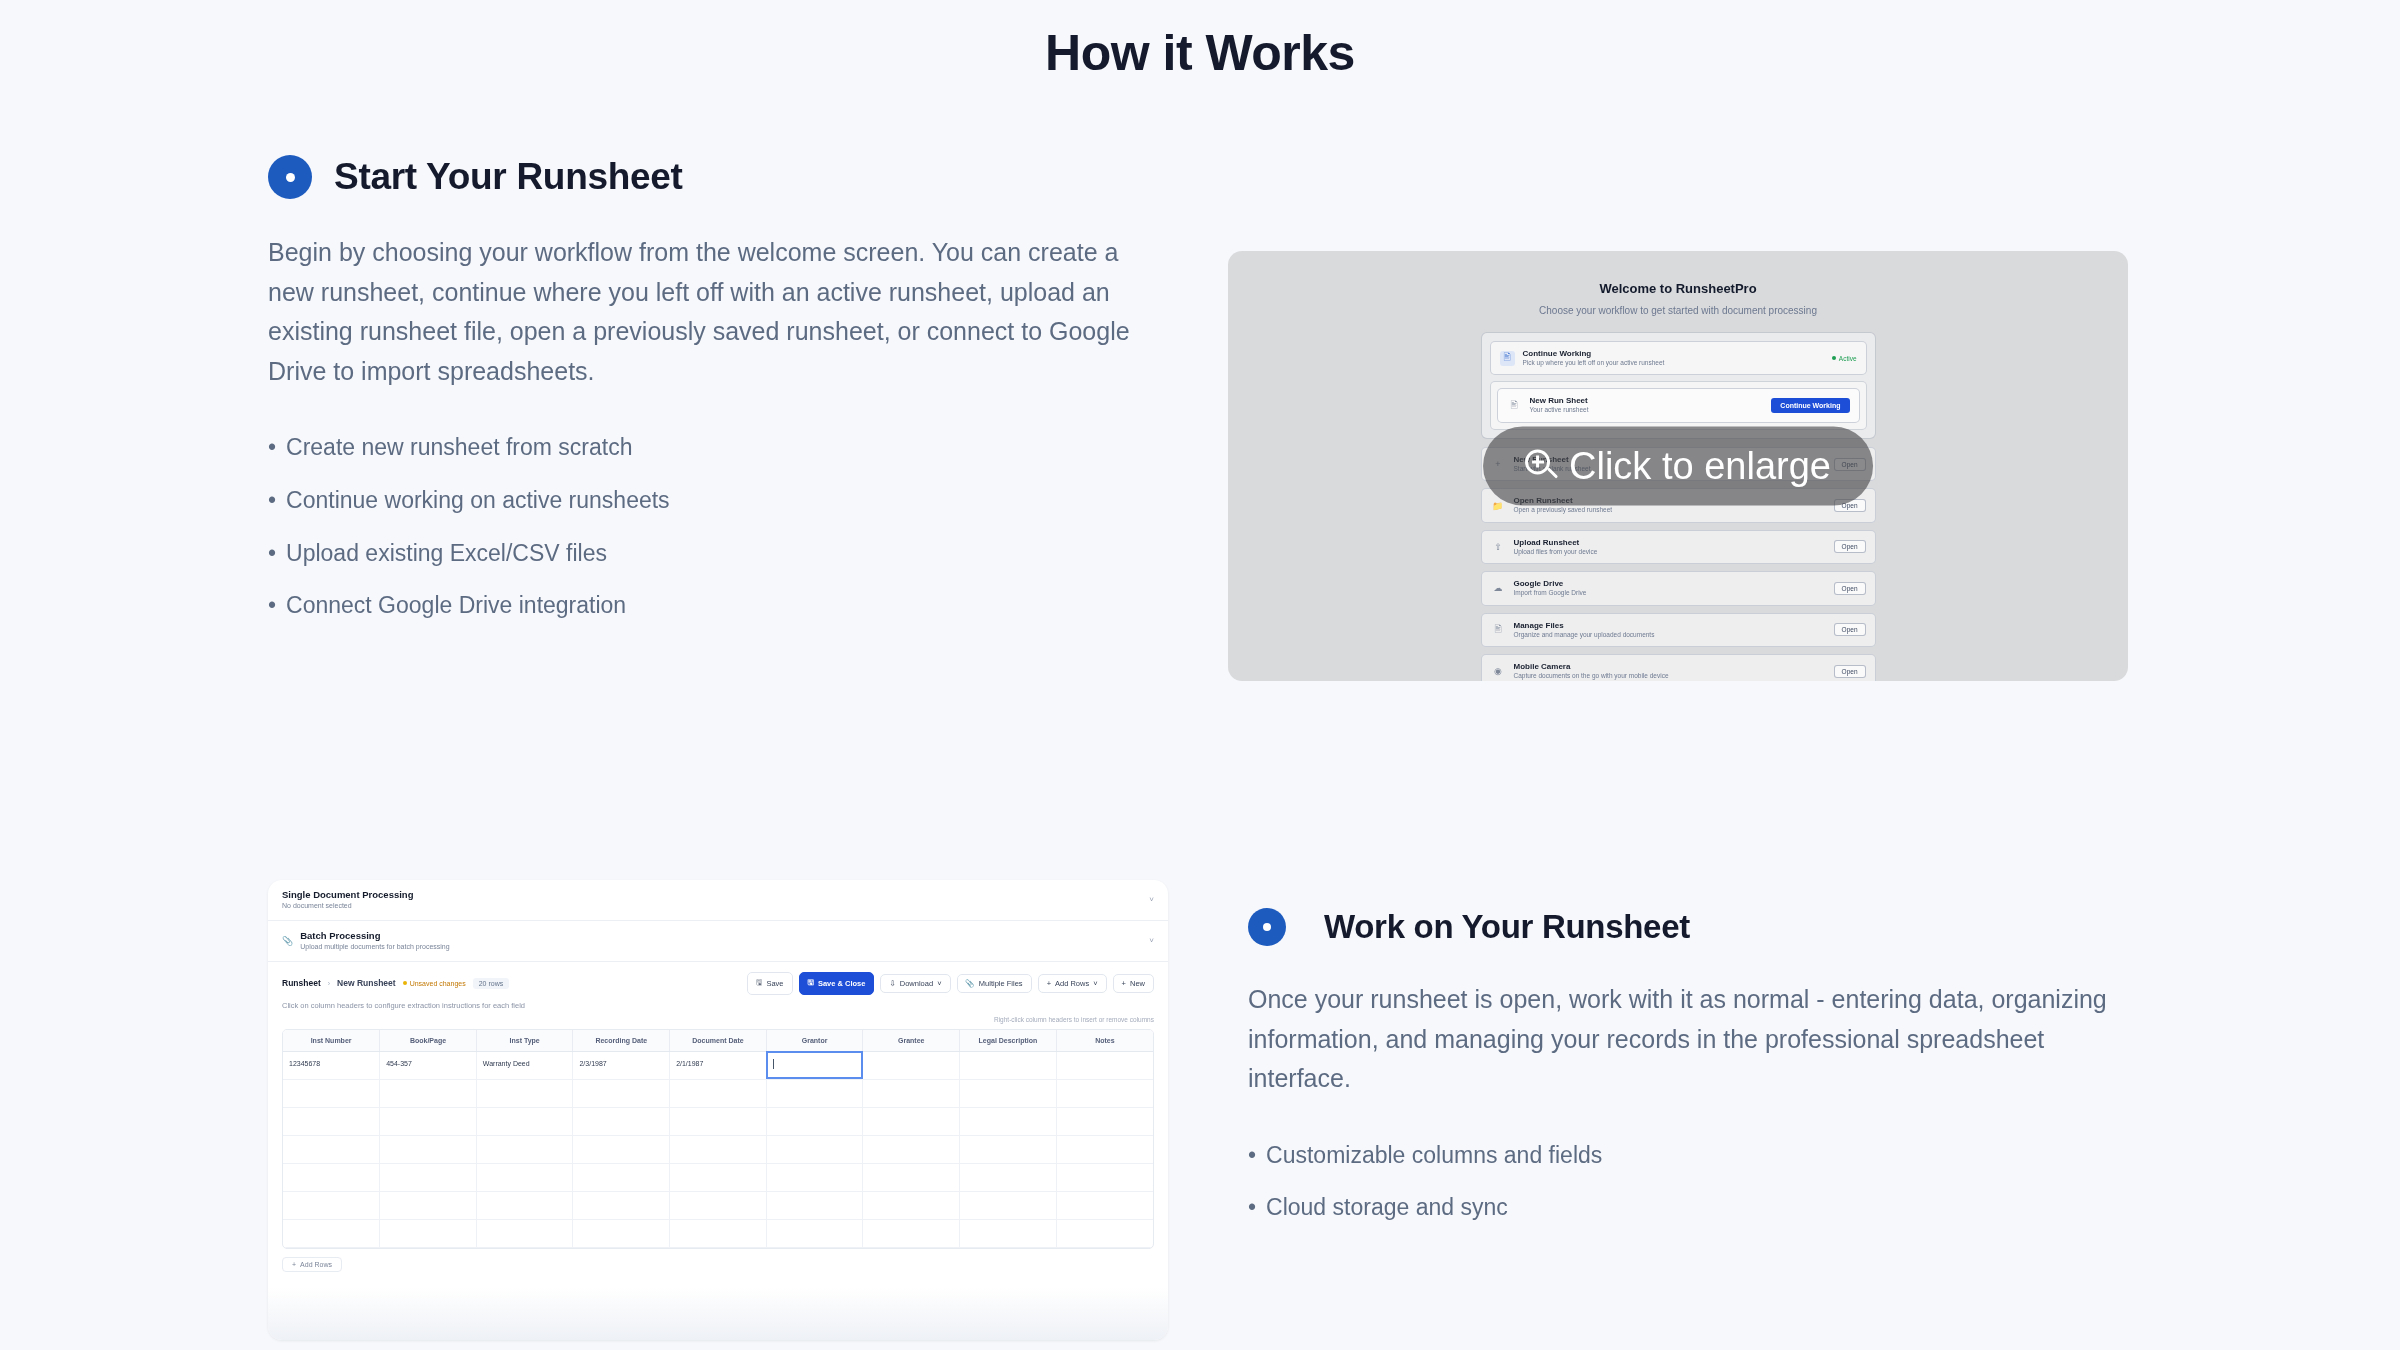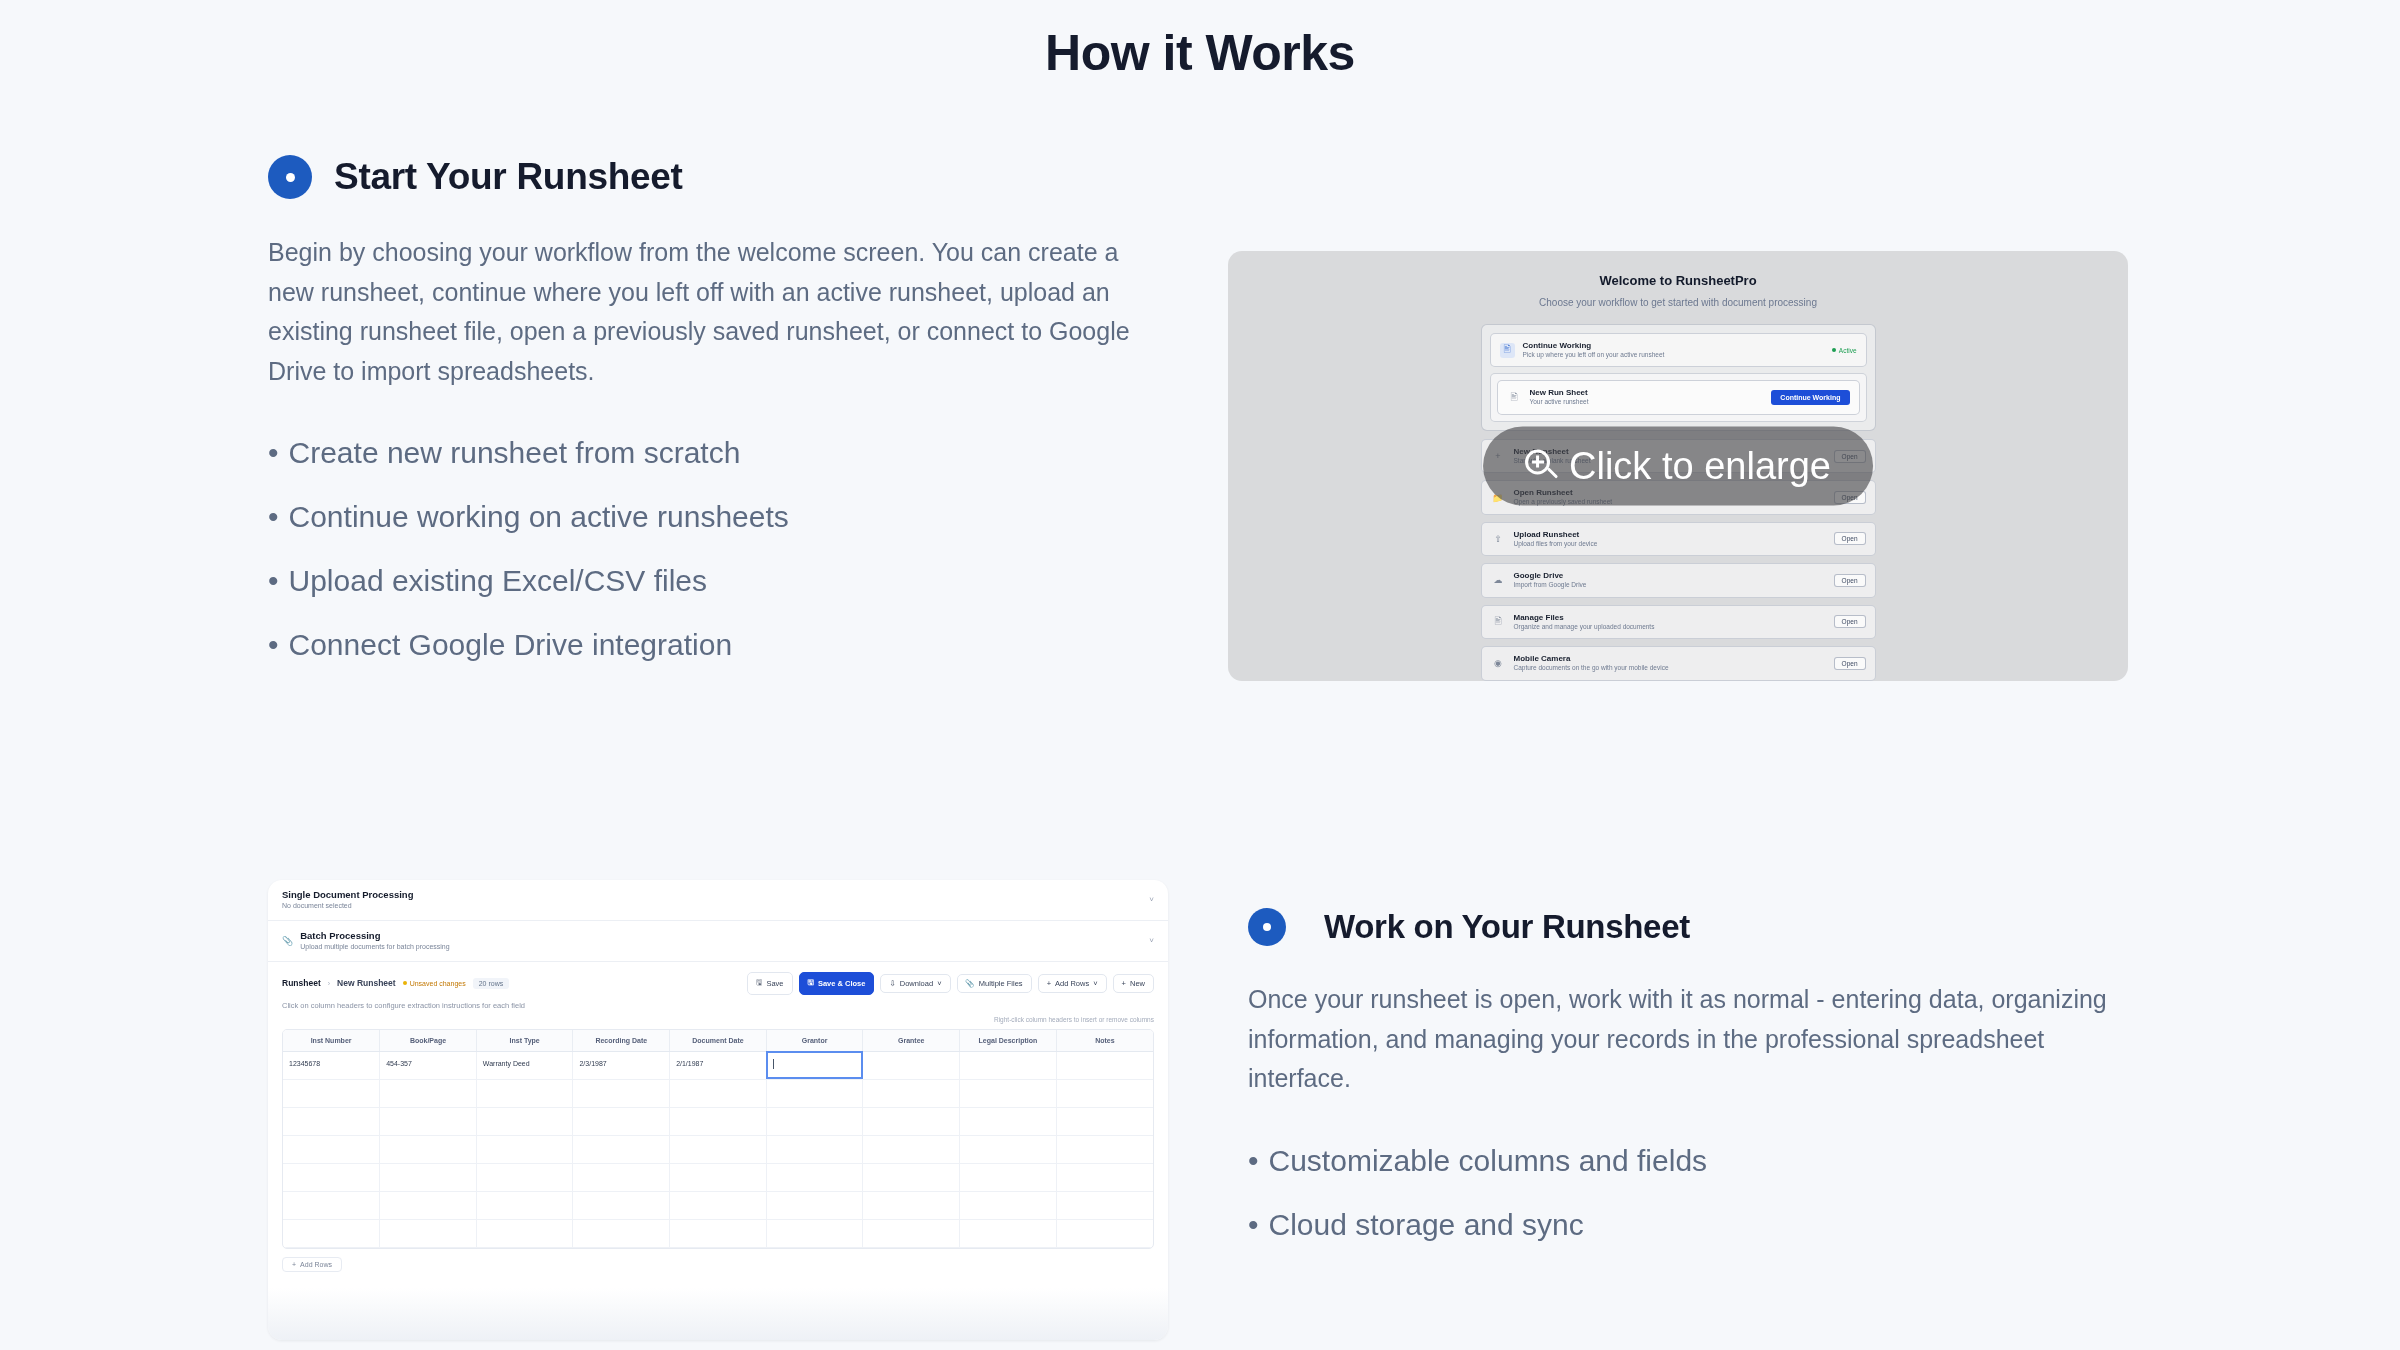--- a/index.html
+++ b/index.html
@@ -74,41 +74,41 @@
 
   .sec-body {
     font-size: 25px;
     line-height: 1.58;
     color: #5d6b82;
     margin-bottom: 30px;
   }
 
   .bullets { list-style: none; }
   .bullets li {
-    font-size: 30px;
+    font-size: 23px;
     color: #5d6b82;
     line-height: 1.6;
     padding: 8px 0;
   }
   .bullets li .dot { margin-right: 10px; }
 
   
   .preview-wrap {
     position: relative;
     width: 900px;
     height: 430px;
     background: #d9dadc;
     border-radius: 14px;
     overflow: hidden;
   }
 
   .welcome {
     position: absolute;
     inset: 0;
-    padding: 22px 0 0 0;
+    padding: 30px 0 0 0;
     font-size: 7px;
   }
   .welcome-title {
     text-align: center;
     font-size: 13px;
     font-weight: 700;
     color: #131a2b;
     margin-bottom: 9px;
   }
   .welcome-sub {

